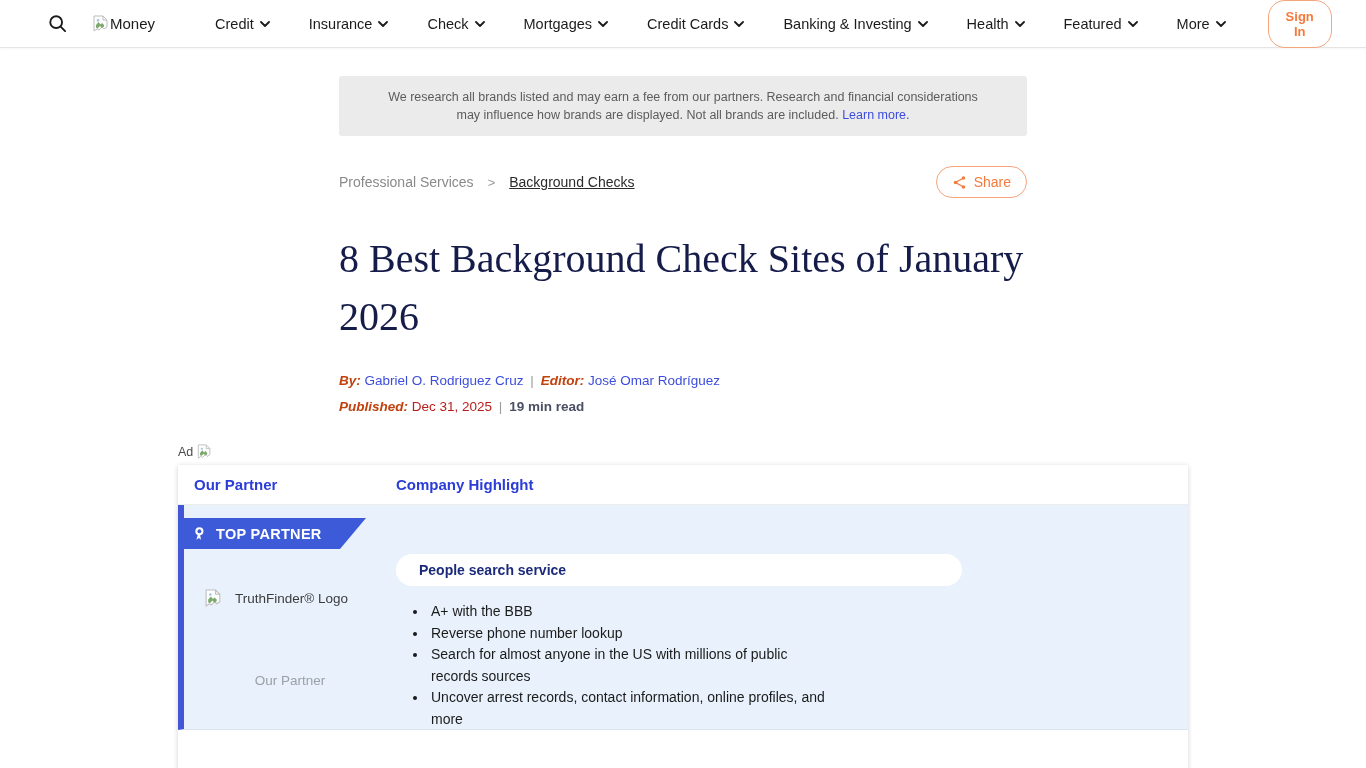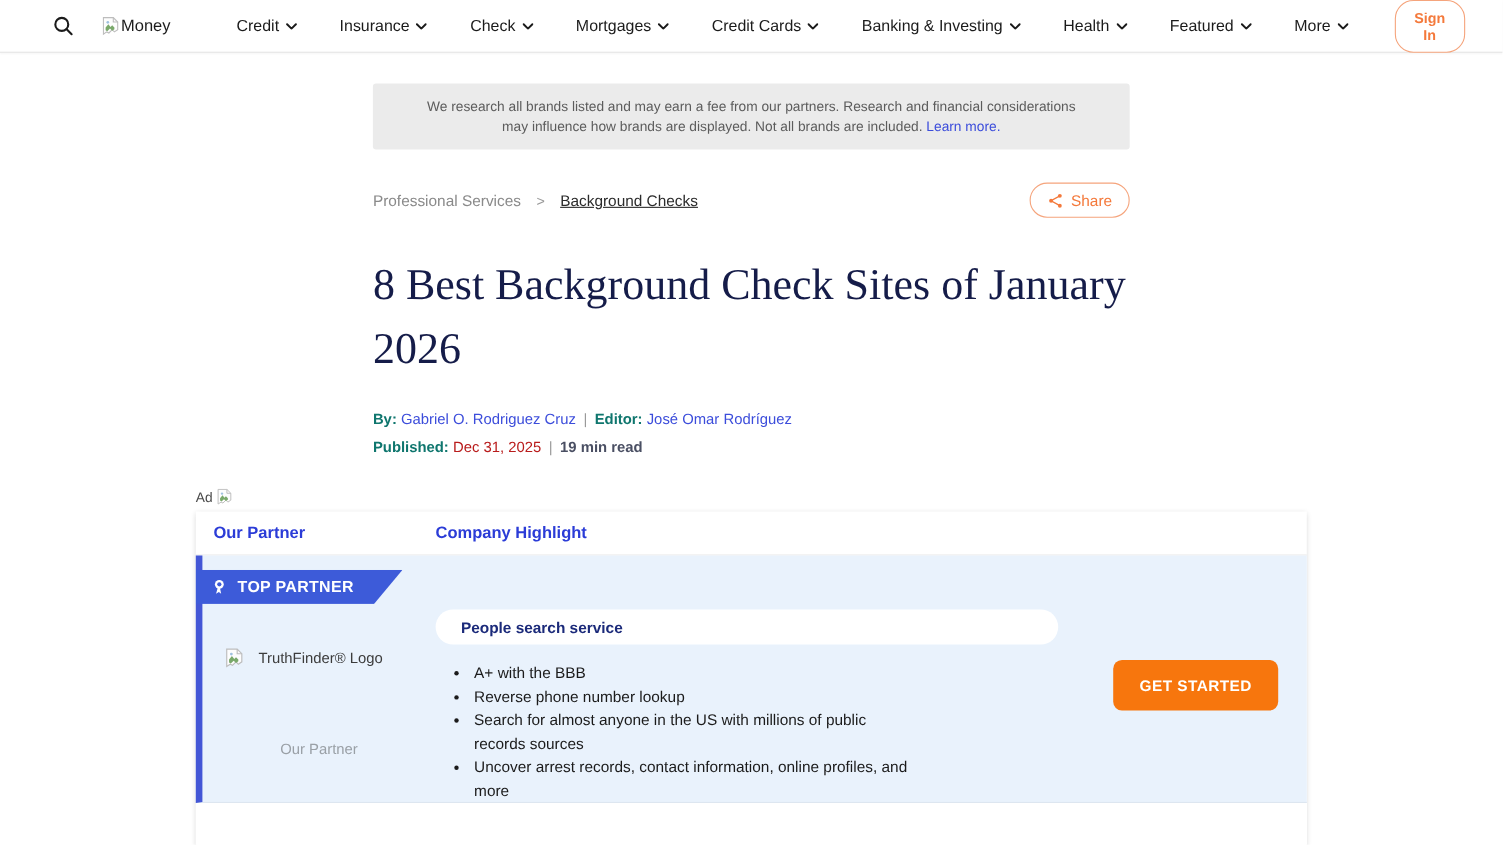--- a/index.html
+++ b/index.html
@@ -41,21 +41,21 @@
   .share-btn { display:flex; align-items:center; gap:7px; border:1px solid #f5a47c; background:#fff;
     color:#f4793b; border-radius:17px; padding:7px 15px; font-size:14px; cursor:pointer;
     font-family:"Liberation Sans", sans-serif; }
 
   
   .page-title { margin-top:31px; font-family:"Liberation Serif","DejaVu Serif",serif;
     font-weight:400; font-size:40px; line-height:58px; color:#151c49; }
   .byline { margin-top:26px; font-size:13.5px; }
   .byline-row { line-height:18px; }
   .byline-row + .byline-row { margin-top:8px; }
-  .b-label { font-weight:bold; color:#0f766e; }
+  .b-label { font-weight:bold; color:#c2410c;font-style:italic; }
   .b-link { color:#3c4ddb; text-decoration:none; cursor:pointer; }
   .b-sep { color:#9a9a9a; padding:0 3px; }
   .b-date { color:#b91c1c; }
   .b-read { font-weight:bold; color:#4a4f63; }
 
   
   .ad-row { margin-top:28px; display:flex; align-items:center; gap:4px;
     height:16px; }
   .ad-label { font-size:12.5px; color:#4a4a4a; }
   .partner-card { margin-top:5px; background:#fff; box-shadow:0 1px 5px rgba(0,0,0,.18); }
@@ -269,18 +269,17 @@
             <li>A+ with the BBB</li>
 
             <li>Reverse phone number lookup</li>
 
             <li>Search for almost anyone in the US with millions of public records sources</li>
 
             <li>Uncover arrest records, contact information, online profiles, and more</li>
           </ul>
       </div>
 
-      <button class="cta-btn">GET STARTED</button>
     </div>
 
     <div class="next-row"></div>
   </div>
 </div>
 
 </body></html>

